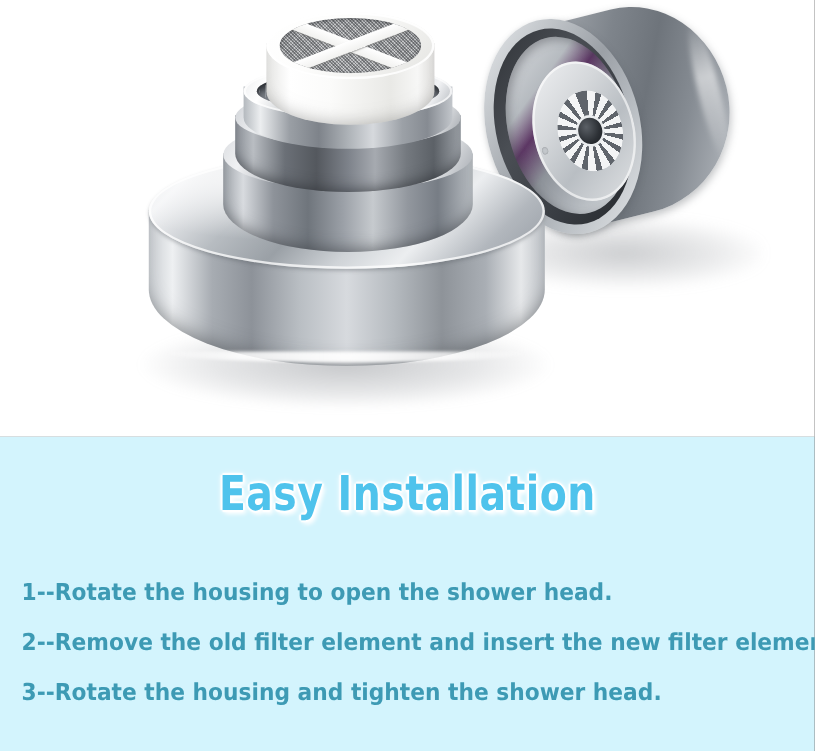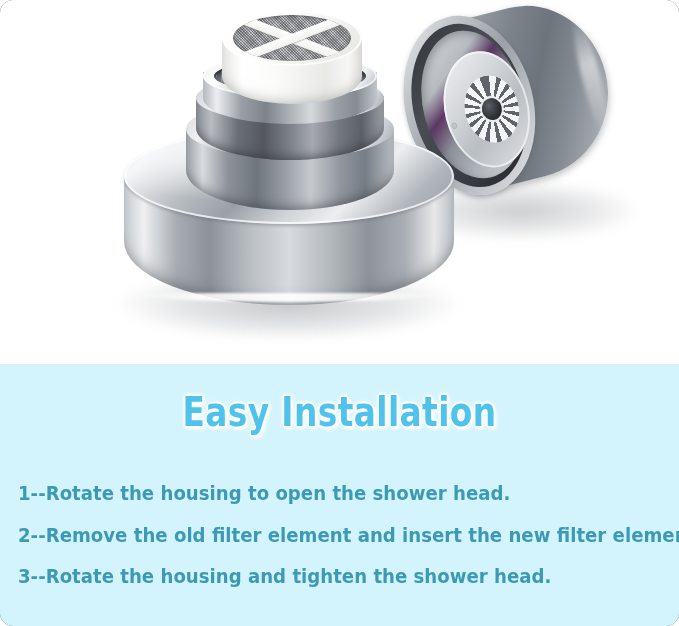--- a/index.html
+++ b/index.html
@@ -3,21 +3,21 @@
 <meta charset="utf-8">
 <title>Easy Installation</title>
 <style>
   html,body{margin:0;padding:0;}
   body{
     width:679px;height:626px;
     background:#ffffff;
     font-family:"Liberation Sans", sans-serif;
     overflow:hidden;
   }
-  .page{position:relative;width:679px;height:626px;overflow:hidden;background:#404040;border-radius:13px;}
+  .page{position:relative;width:679px;height:626px;overflow:hidden;background:#404040;}
 
   
   .photo{
     position:absolute;left:0;top:0;width:679px;height:364px;
     background:#ffffff;overflow:hidden;
   }
 
   
   .floor-shadow{
     position:absolute;left:118px;top:268px;width:340px;height:72px;

